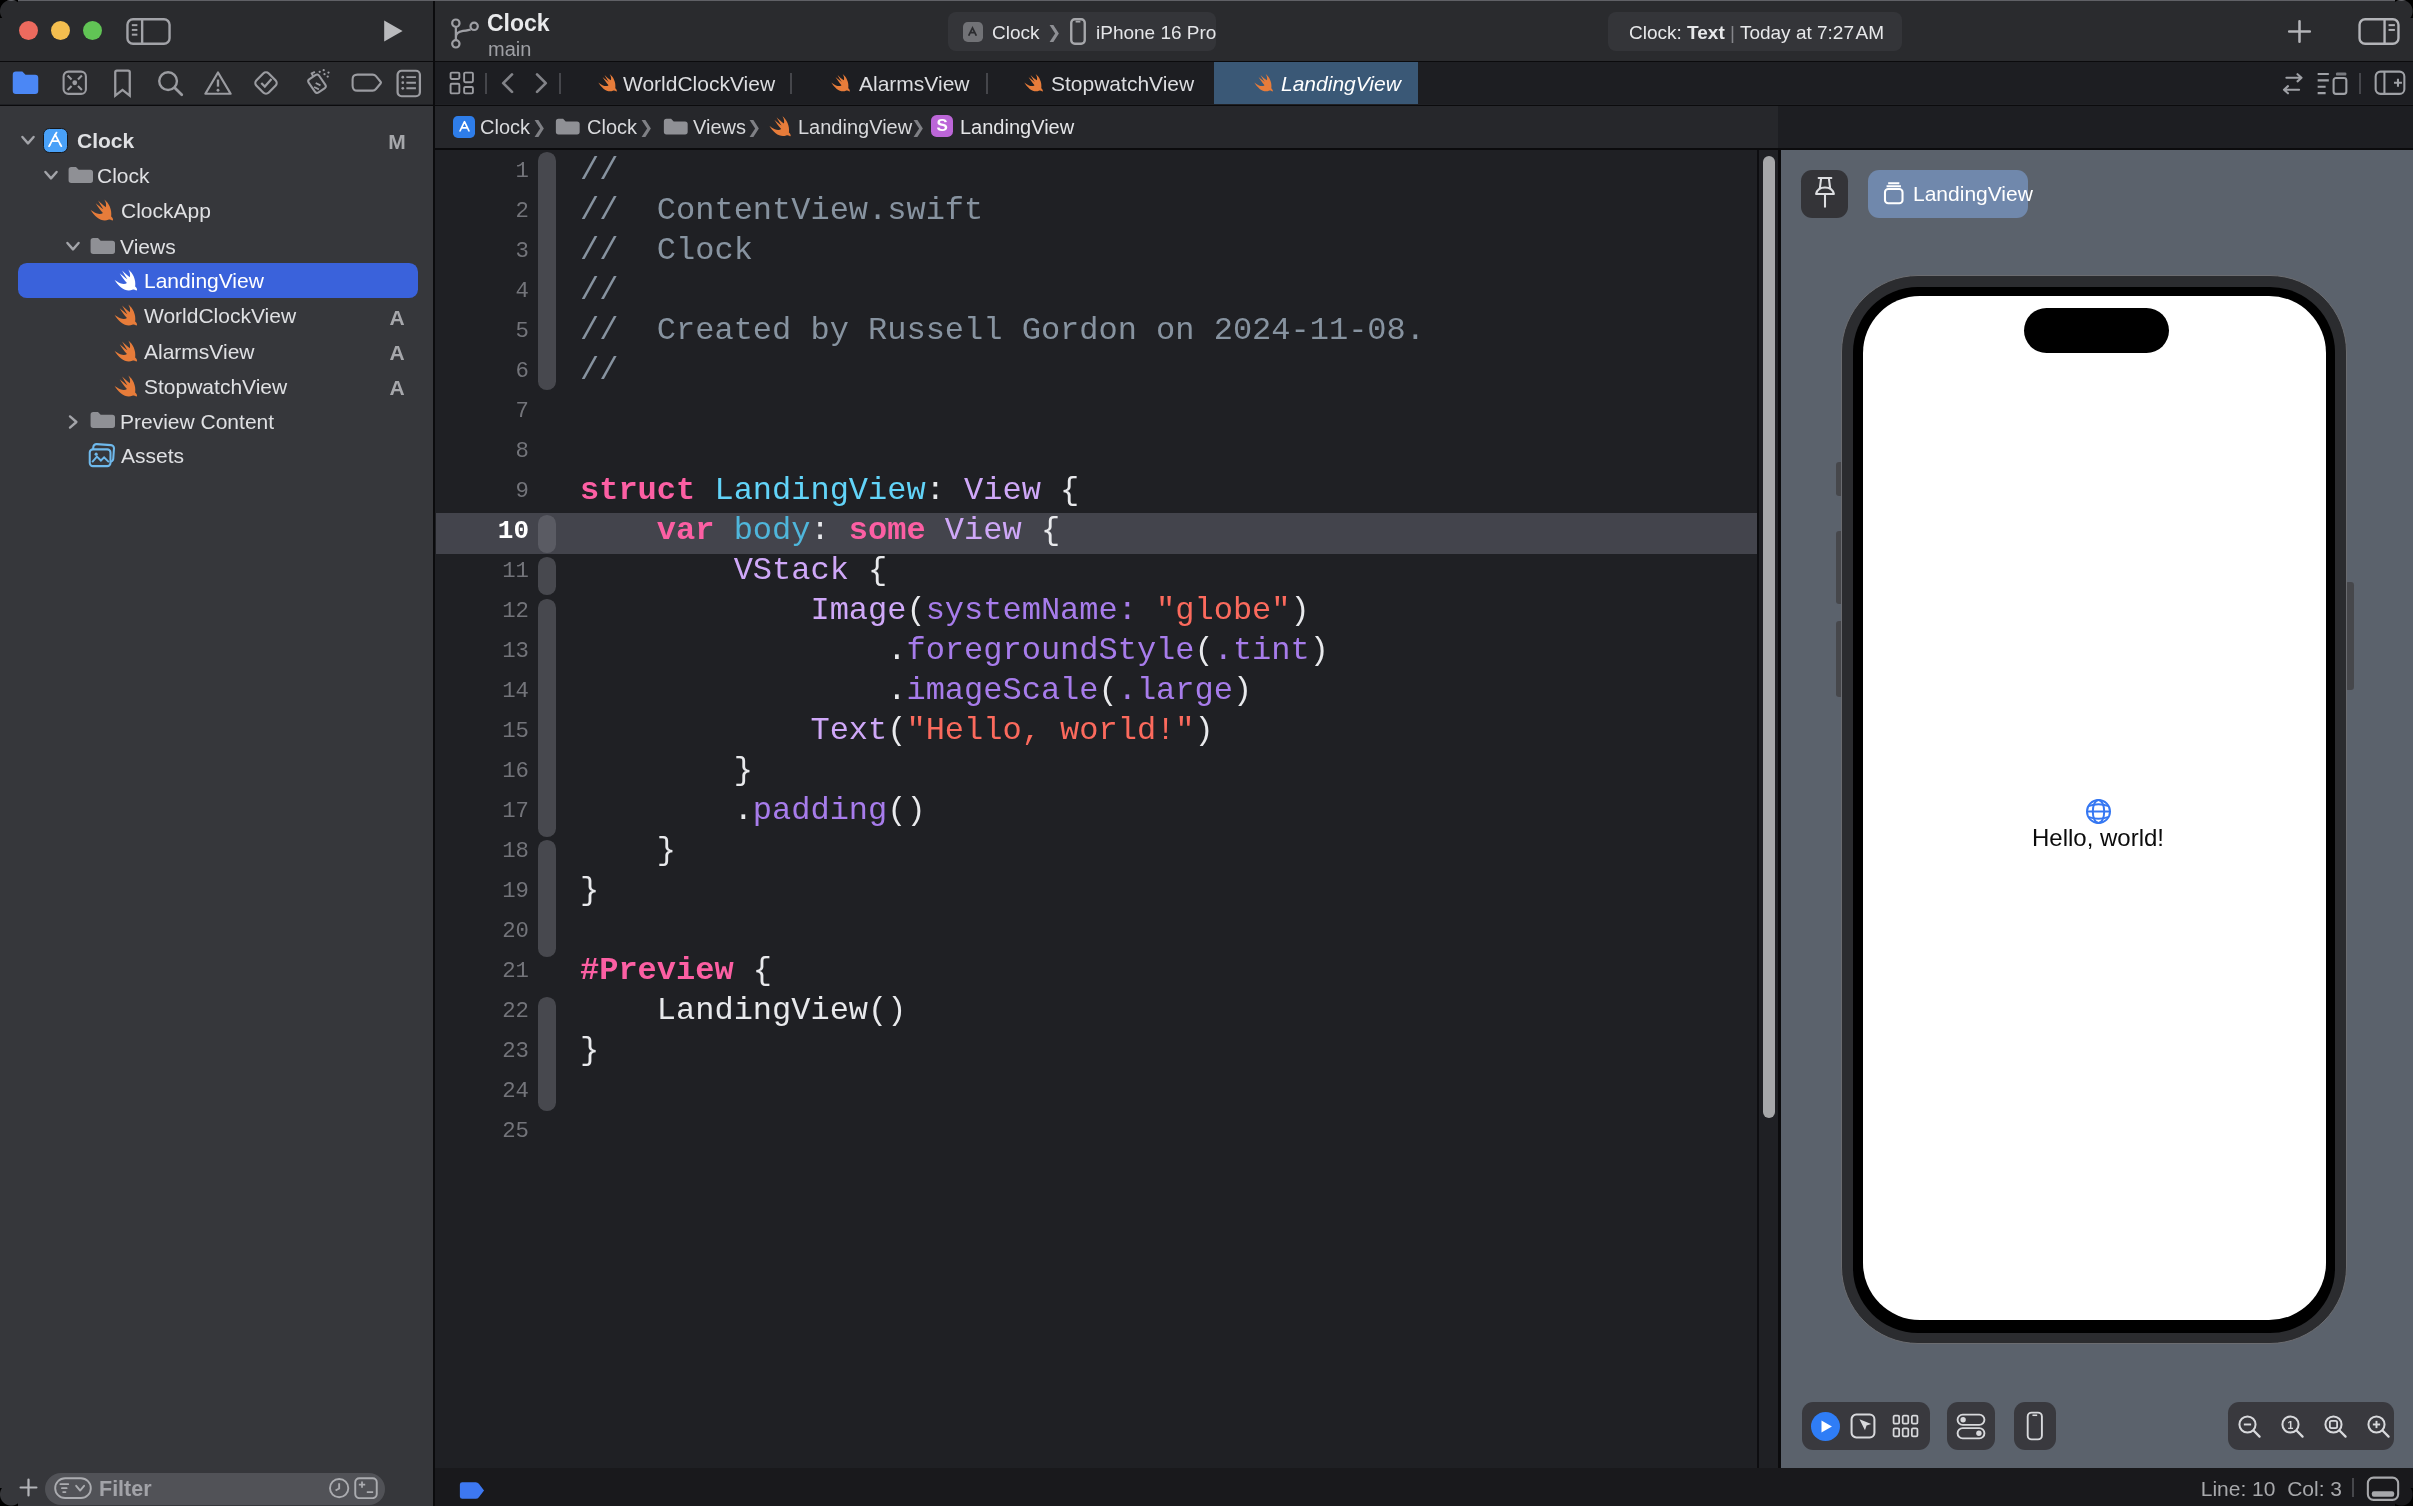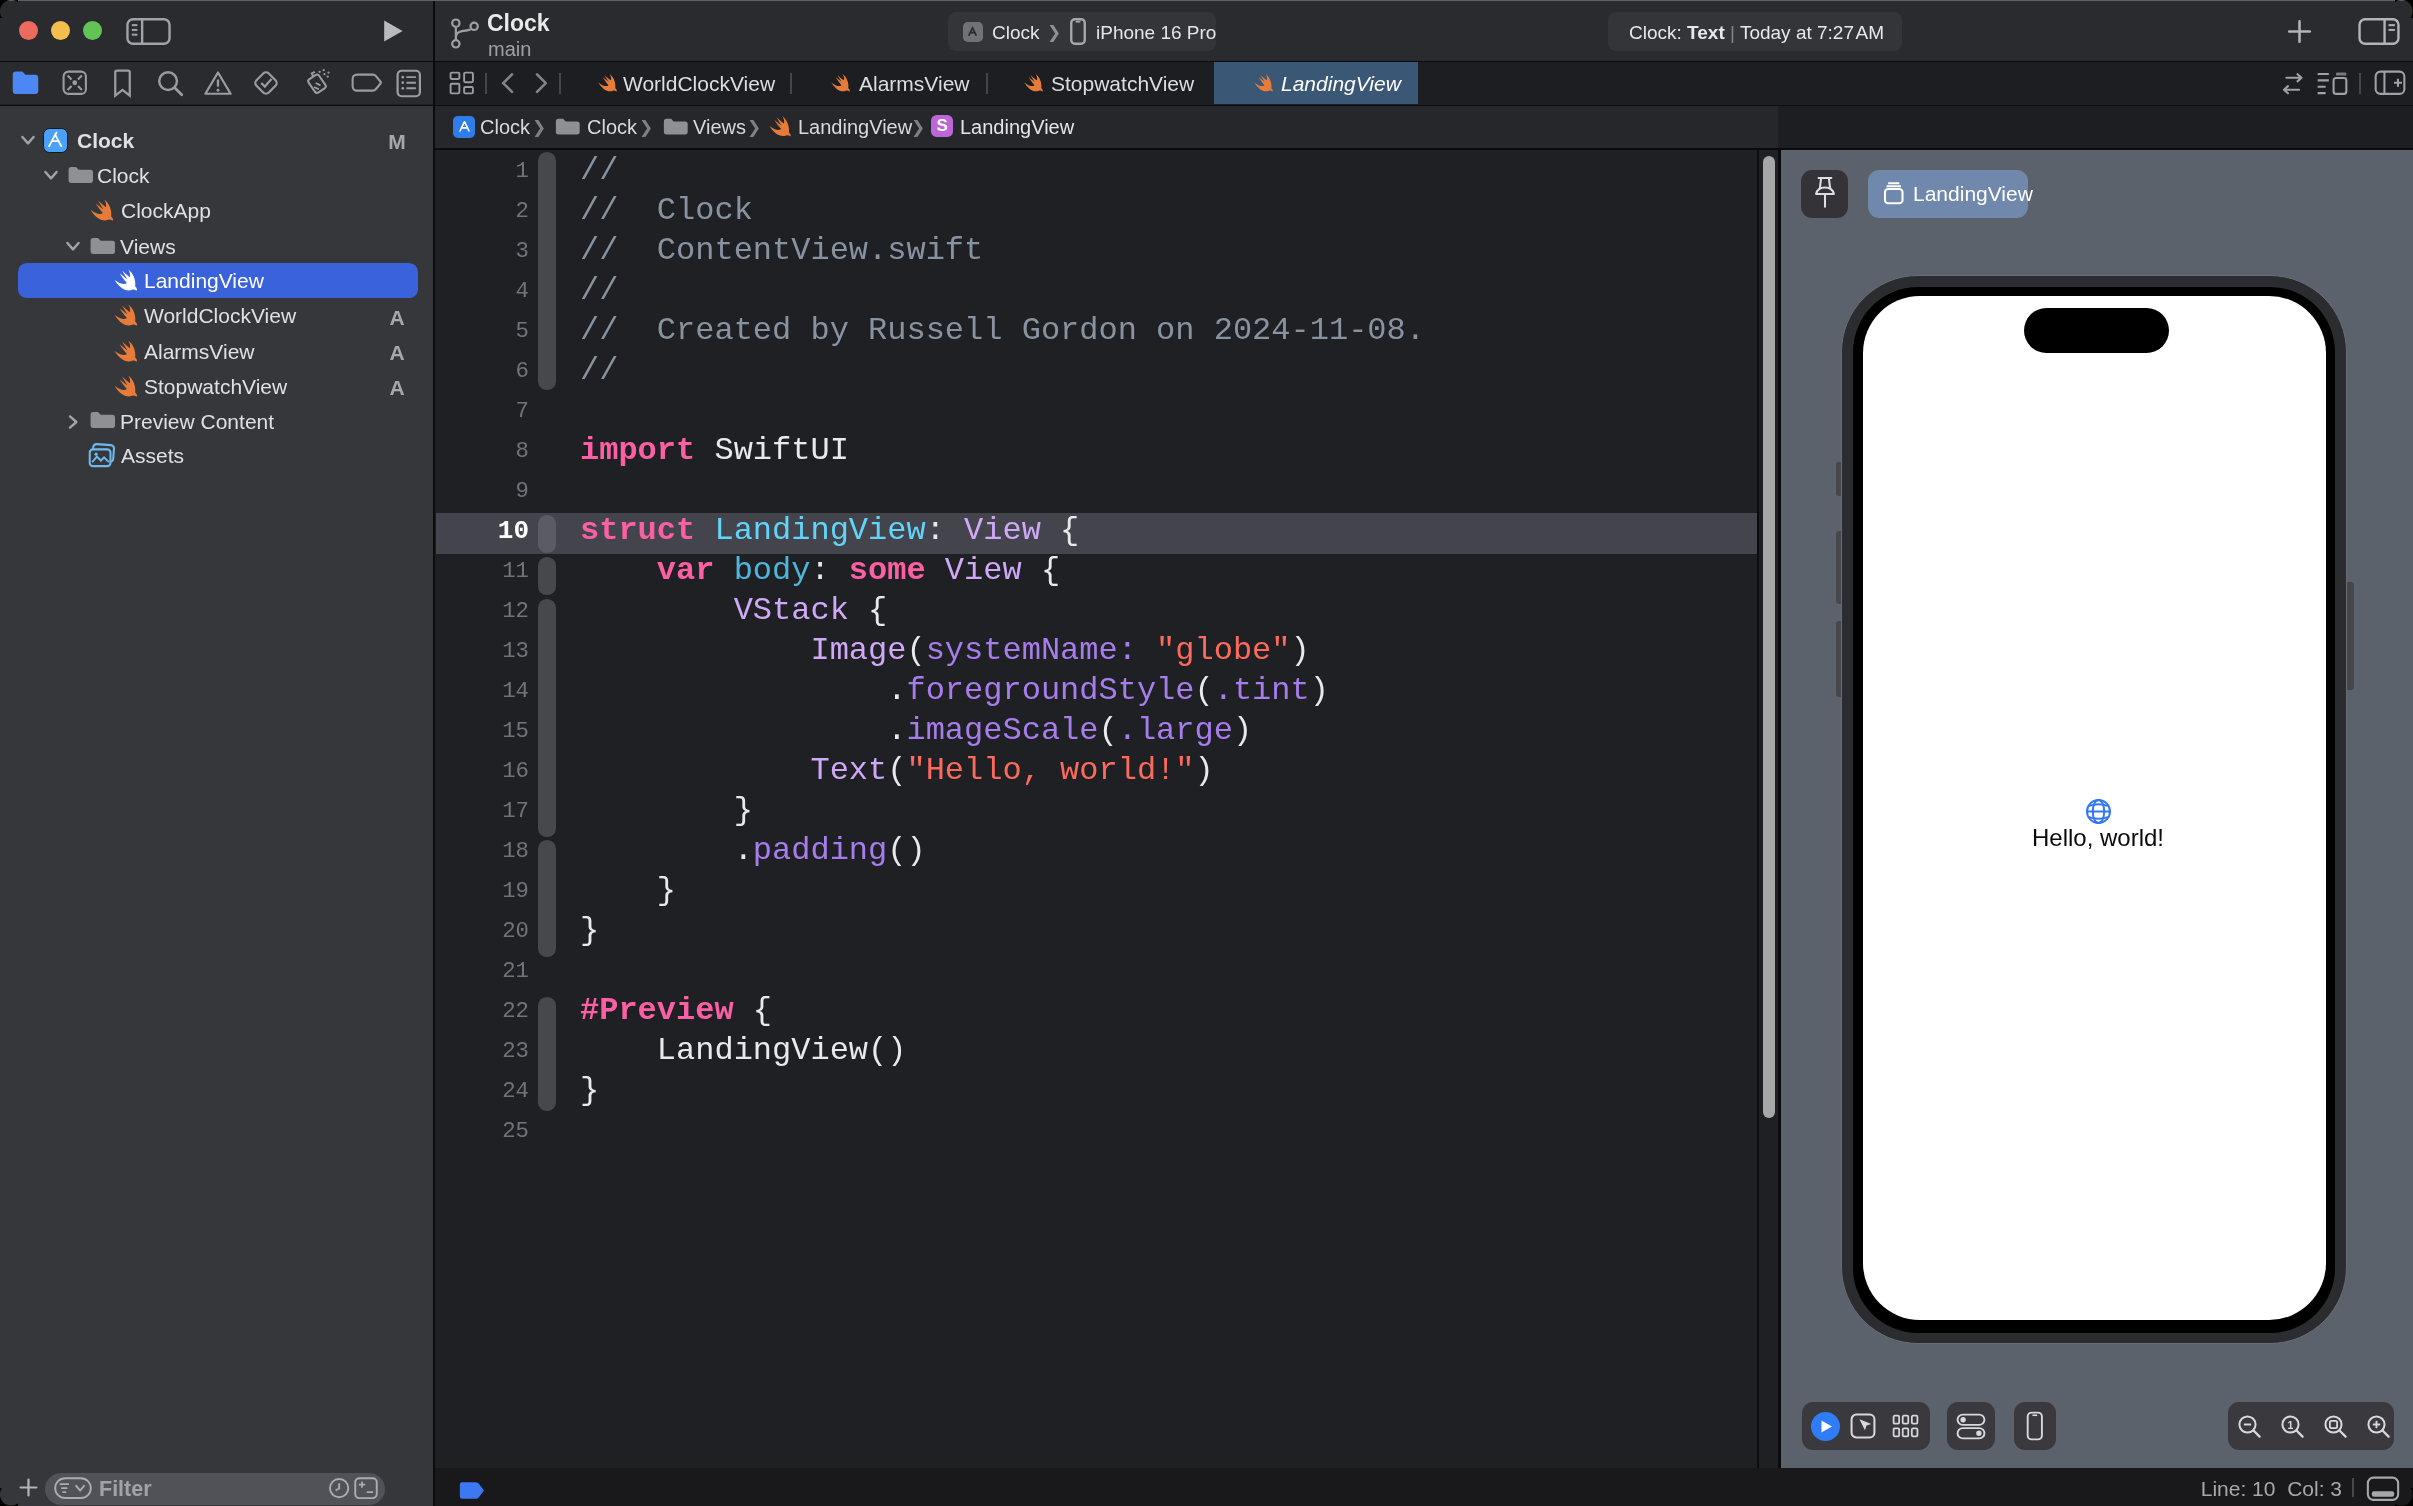--- a/index.html
+++ b/index.html
@@ -344,27 +344,26 @@
 <div class="ln">20</div>
 <div class="ln">21</div>
 <div class="ln">22</div>
 <div class="ln">23</div>
 <div class="ln">24</div>
 <div class="ln">25</div>
 </div>
 
 <div class="abs" style="left:580px;top:151px;">
 <div class="cl"><span class="cm">//</span></div>
+<div class="cl"><span class="cm">//  ContentView.swift</span></div>
 <div class="cl"><span class="cm">//  Clock</span></div>
-<div class="cl"><span class="cm">//  ContentView.swift</span></div>
 <div class="cl"><span class="cm">//</span></div>
 <div class="cl"><span class="cm">//  Created by Russell Gordon on 2024-11-08.</span></div>
 <div class="cl"><span class="cm">//</span></div>
 <div class="cl"> </div>
-<div class="cl"><span class="kw">import</span> SwiftUI</div>
 <div class="cl"> </div>
 <div class="cl"><span class="kw">struct</span> <span class="td">LandingView</span>: <span class="ty">View</span> {</div>
 <div class="cl">    <span class="kw">var</span> <span class="dc">body</span>: <span class="kw">some</span> <span class="ty">View</span> {</div>
 <div class="cl">        <span class="ty">VStack</span> {</div>
 <div class="cl">            <span class="ty">Image</span>(<span class="me">systemName:</span> <span class="st">"globe"</span>)</div>
 <div class="cl">                .<span class="me">foregroundStyle</span>(<span class="me">.tint</span>)</div>
 <div class="cl">                .<span class="me">imageScale</span>(<span class="me">.large</span>)</div>
 <div class="cl">            <span class="ty">Text</span>(<span class="st">"Hello, world!"</span>)</div>
 <div class="cl">        }</div>
 <div class="cl">        .<span class="me">padding</span>()</div>

